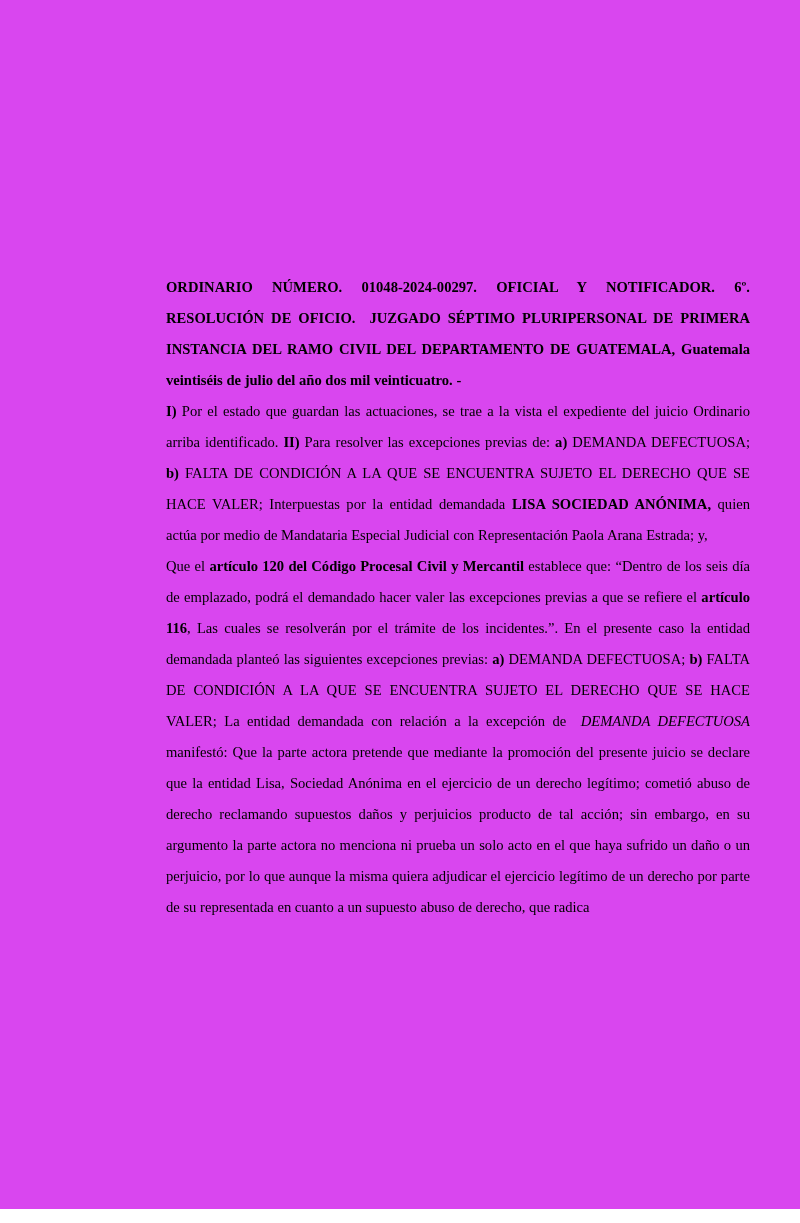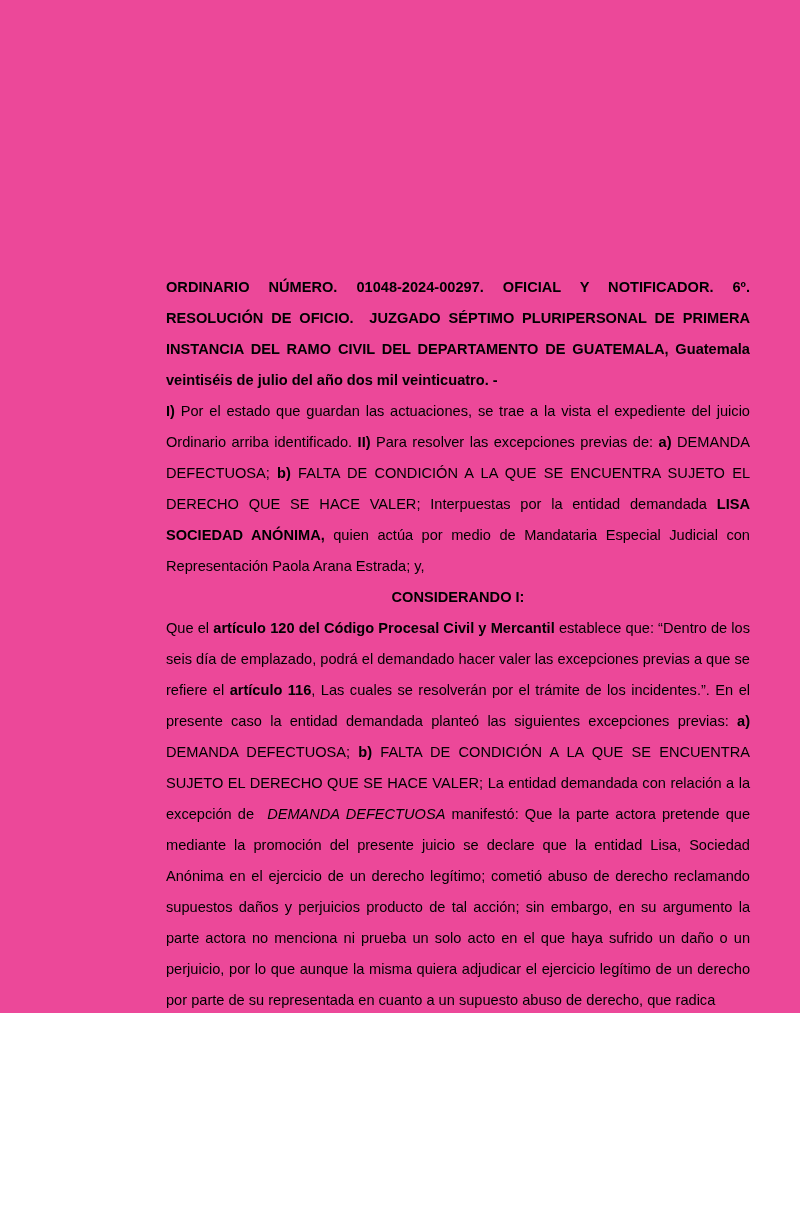--- a/index.html
+++ b/index.html
@@ -13,22 +13,23 @@
     position: relative;
     font-family: "Liberation Sans", sans-serif;
     color: #000000;
     overflow: hidden;
   }
   #page {
     position: absolute;
     left: 0;
     top: 0;
     width: 800px;
-    height: 1013px;
-    background: #ec4899;
+    height: 1209px;
+    background: #d946ef;
+    font-family: Liberation Serif, serif;
   }
   #doc-body {
     position: absolute;
     left: 166px;
     top: 272px;
     width: 584px;
   }
   p.para {
     margin: 0;
     padding: 0;
@@ -69,18 +70,17 @@
 </head>
 <body>
 
 <div id="page">
   <div id="doc-body">
 
     <p class="para"><span class="hdr run">ORDINARIO NÚMERO. 01048-2024-00297. OFICIAL Y NOTIFICADOR. 6º. RESOLUCIÓN DE OFICIO.  JUZGADO SÉPTIMO PLURIPERSONAL DE PRIMERA INSTANCIA DEL RAMO CIVIL DEL DEPARTAMENTO DE GUATEMALA, Guatemala veintiséis de julio del año dos mil veinticuatro. -</span></p>
 
     <p class="para"><span class="b run">I)</span><span class="run"> Por el estado que guardan las actuaciones, se trae a la vista el expediente del juicio Ordinario arriba identificado. </span><span class="b run">II)</span><span class="run"> Para resolver las excepciones previas de: </span><span class="b run">a)</span><span class="run"> DEMANDA DEFECTUOSA; </span><span class="b run">b)</span><span class="run"> FALTA DE CONDICIÓN A LA QUE SE ENCUENTRA SUJETO EL DERECHO QUE SE HACE VALER; Interpuestas por la entidad demandada </span><span class="b run">LISA SOCIEDAD ANÓNIMA,</span><span class="run"> quien actúa por medio de Mandataria Especial Judicial con Representación Paola Arana Estrada; y,</span></p>
 
-    <p class="centered">CONSIDERANDO I:</p>
 
     <p class="para"><span class="run">Que el </span><span class="b run">artículo 120 del Código Procesal Civil y Mercantil</span><span class="run"> establece que: “Dentro de los seis día de emplazado, podrá el demandado hacer valer las excepciones previas a que se refiere el </span><span class="b run">artículo 116</span><span class="run">, Las cuales se resolverán por el trámite de los incidentes.”. En el presente caso la entidad demandada planteó las siguientes excepciones previas: </span><span class="b run">a)</span><span class="run"> DEMANDA DEFECTUOSA; </span><span class="b run">b)</span><span class="run"> FALTA DE CONDICIÓN A LA QUE SE ENCUENTRA SUJETO EL DERECHO QUE SE HACE VALER; La entidad demandada con relación a la excepción de </span><span class="i run">DEMANDA DEFECTUOSA</span><span class="run"> manifestó: Que la parte actora pretende que mediante la promoción del presente juicio se declare que la entidad Lisa, Sociedad Anónima en el ejercicio de un derecho legítimo; cometió abuso de derecho reclamando supuestos daños y perjuicios producto de tal acción; sin embargo, en su argumento la parte actora no menciona ni prueba un solo acto en el que haya sufrido un daño o un perjuicio, por lo que aunque la misma quiera adjudicar el ejercicio legítimo de un derecho por parte de su representada en cuanto a un supuesto abuso de derecho, que radica</span></p>
 
   </div>
 </div>
 
 </body></html>

